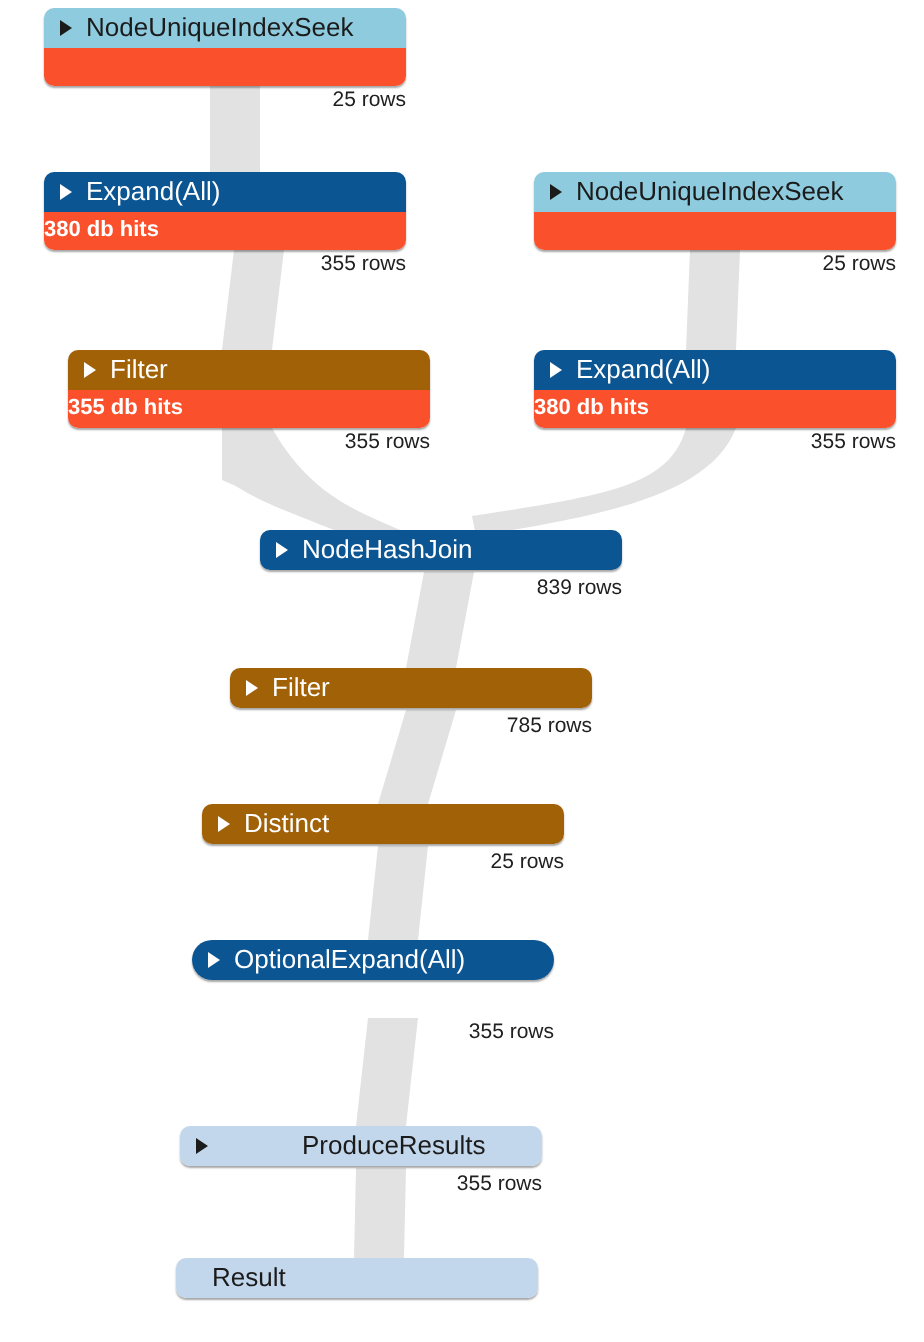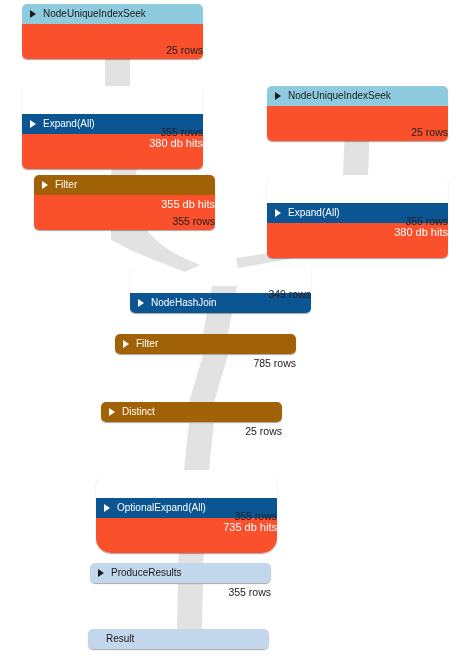--- a/index.html
+++ b/index.html
@@ -29,66 +29,66 @@
   .node {
     position: absolute;
     border-radius: 5px;
     box-sizing: border-box;
     overflow: hidden;
     box-shadow: 0 1px 1px rgba(0,0,0,0.35);
   }
   .node-header {
     height: 20px;
     line-height: 20px;
-    font-size: 10px;
+    font-size: 13px;
     padding-left: 8px;
     white-space: nowrap;
     display: flex;
     align-items: center;
     box-sizing: border-box;
   }
   .node-header.light {
     background: #8fcbde;
     color: #1b1b1b;
   }
   .node-header.medium {
     background: #a16207;
     color: #ffffff;
   }
   .node-header.dark {
     background: #0b5593;
     color: #ffffff;
-    margin-top: 28px;
   }
   .node-header.plain {
     background: #c3d7ec;
     color: #1b1b1b;
     padding-left: 18px;
   }
   .tri {
     display: inline-block;
     width: 0;
     height: 0;
     border-left: 6px solid currentColor;
     border-top: 4.5px solid transparent;
     border-bottom: 4.5px solid transparent;
     margin-right: 7px;
     flex: 0 0 auto;
   }
   .node-label {
     display: inline-block;
   }
   .dbhits-bar {
-    height: 35px;
+    height: 19px;
     line-height: 19px;
     background: #fa512c;
     color: #ffffff;
     font-size: 11px;
-    text-align: right;
+    text-align: left;
     box-sizing: border-box;
+    font-weight: bold;
   }
   .dbhits-bar.empty {
     color: transparent;
   }
   .rowlabel {
     position: absolute;
     font-size: 10.5px;
     color: #202020;
     text-align: right;
     white-space: nowrap;
@@ -169,21 +169,21 @@
     <div class="dbhits-bar">380 db hits</div>
   </div>
   <div class="rowlabel" style="left:267px; top:215px; width:181px;">355 rows</div>
 
   <div class="node" style="left:130px; top:265px; width:181px;">
     <div class="node-header dark">
       <span class="tri"></span>
       <span class="node-label">NodeHashJoin</span>
     </div>
   </div>
-  <div class="rowlabel" style="left:130px; top:288px; width:181px;">349 rows</div>
+  <div class="rowlabel" style="left:130px; top:288px; width:181px;">839 rows</div>
 
   <div class="node" style="left:115px; top:334px; width:181px;">
     <div class="node-header medium">
       <span class="tri"></span>
       <span class="node-label">Filter</span>
     </div>
   </div>
   <div class="rowlabel" style="left:115px; top:357px; width:181px;">785 rows</div>
 
   <div class="node" style="left:101px; top:402px; width:181px;">
@@ -192,26 +192,25 @@
       <span class="node-label">Distinct</span>
     </div>
   </div>
   <div class="rowlabel" style="left:101px; top:425px; width:181px;">25 rows</div>
 
   <div class="node" style="left:96px; top:470px; width:181px;border-radius:15px;">
     <div class="node-header dark">
       <span class="tri"></span>
       <span class="node-label">OptionalExpand(All)</span>
     </div>
-    <div class="dbhits-bar">735 db hits</div>
   </div>
   <div class="rowlabel" style="left:96px; top:510px; width:181px;">355 rows</div>
 
   <div class="node" style="left:90px; top:563px; width:181px;">
-    <div class="node-header plain" style="padding-left:8px;">
+    <div class="node-header plain" style="padding-left:8px;gap:40px;">
       <span class="tri"></span>
       <span class="node-label">ProduceResults</span>
     </div>
   </div>
   <div class="rowlabel" style="left:90px; top:586px; width:181px;">355 rows</div>
 
   <div class="node" style="left:88px; top:629px; width:181px;">
     <div class="node-header plain">
       <span class="node-label">Result</span>
     </div>

